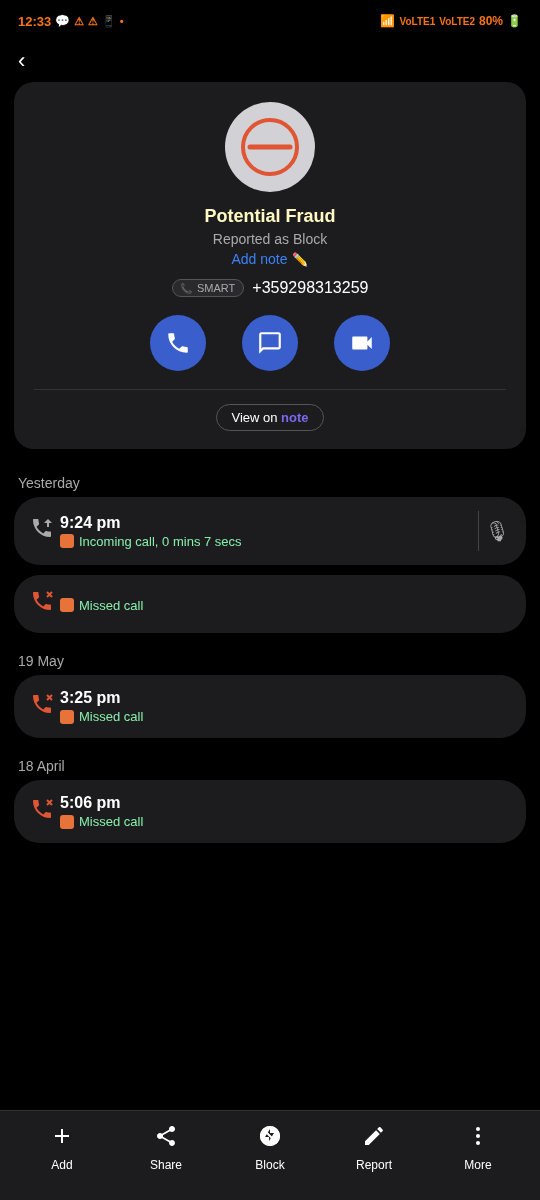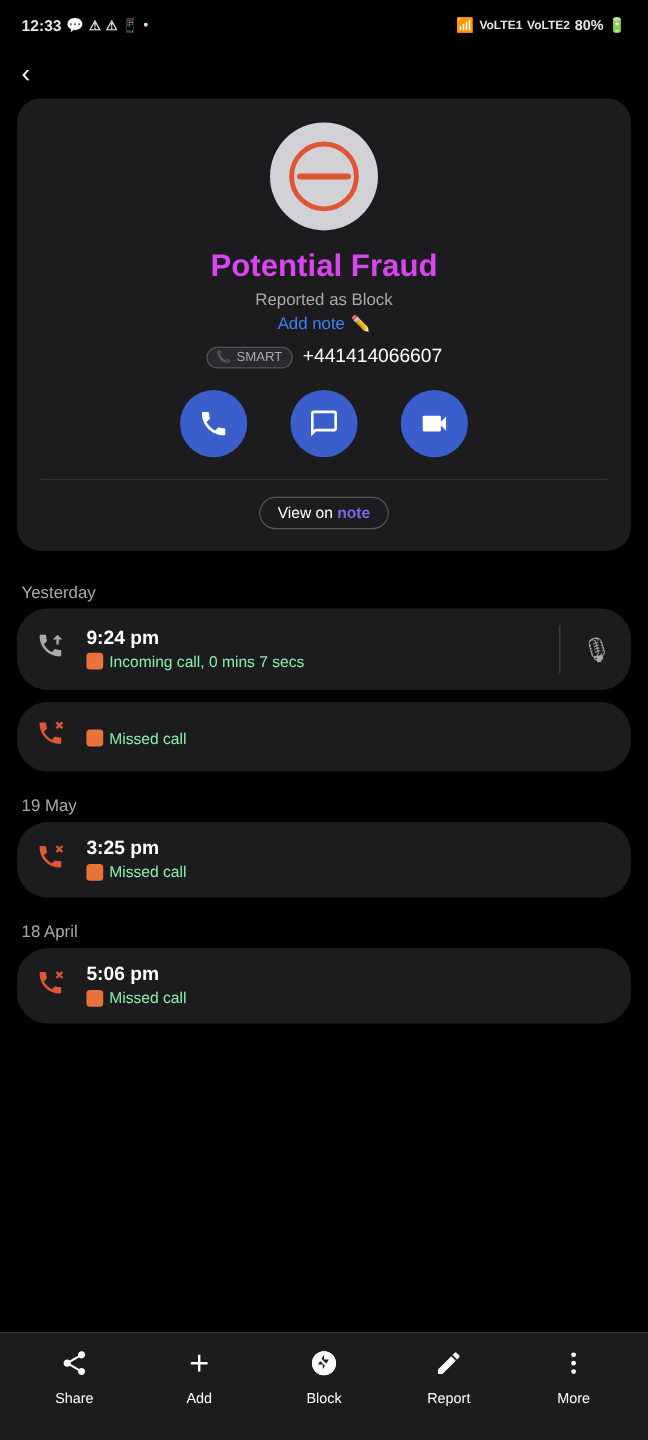--- a/index.html
+++ b/index.html
@@ -14,21 +14,21 @@
     }
 
     
     .status-bar {
       display: flex;
       justify-content: space-between;
       align-items: center;
       padding: 10px 18px 4px;
       font-size: 13px;
       font-weight: 600;
-      color: #e5e5e5;
+      color: #f97316;
       height: 36px;
     }
     .status-left { display: flex; align-items: center; gap: 4px; }
     .status-right { display: flex; align-items: center; gap: 4px; font-size: 12px; }
 
     
     .back-btn {
       padding: 12px 18px 8px;
       font-size: 22px;
       color: #fff;
@@ -55,23 +55,23 @@
       align-items: center;
       justify-content: center;
       margin-bottom: 14px;
     }
     .no-entry-icon {
       width: 60px;
       height: 60px;
     }
 
     .contact-name {
-      font-size: 26px;
+      font-size: 18px;
       font-weight: 700;
-      color: #d946ef;
+      color: #fef9c3;
       margin-bottom: 4px;
     }
     .contact-status {
       font-size: 14px;
       color: #aaa;
       margin-bottom: 4px;
     }
     .add-note {
       font-size: 14px;
       color: #3b82f6;
@@ -147,21 +147,21 @@
       padding: 10px 18px 6px;
     }
 
     .call-item {
       background: #1c1c1e;
       border-radius: 26px;
       margin: 0 14px 10px;
       padding: 14px 16px;
       display: flex;
       align-items: center;
-      gap: 14px;
+      gap: 2px;
     }
     .call-icon {
       font-size: 22px;
       color: #aaa;
       min-width: 28px;
     }
     .call-details { flex: 1; }
     .call-time {
       font-size: 16px;
       font-weight: 600;
@@ -265,21 +265,21 @@
     <div class="add-note">
       <span>Add note</span>
       <span class="pencil-icon">✏️</span>
     </div>
 
     <div class="phone-badge">
       <div class="smart-badge">
         <span style="font-size:10px;">📞</span>
         <span>SMART</span>
       </div>
-      <span class="phone-number">+441414066607</span>
+      <span class="phone-number">+359298313259</span>
     </div>
 
     <div class="action-buttons">
       <div class="action-btn">
         <svg viewBox="0 0 24 24">
           <path d="M6.6 10.8c1.4 2.8 3.8 5.1 6.6 6.6l2.2-2.2c.3-.3.7-.4 1-.2 1.1.4 2.3.6 3.6.6.6 0 1 .4 1 1V20c0 .6-.4 1-1 1-9.4 0-17-7.6-17-17 0-.6.4-1 1-1h3.5c.6 0 1 .4 1 1 0 1.3.2 2.5.6 3.6.1.3 0 .7-.2 1L6.6 10.8z"></path>
         </svg>
       </div>
       <div class="action-btn">
         <svg viewBox="0 0 24 24">
@@ -375,33 +375,33 @@
 
     <div style="height: 20px;"></div>
   </div>
 
 </div>
 
 <div class="bottom-nav">
   <div class="nav-item">
     <div class="nav-icon">
       <svg width="24" height="24" viewBox="0 0 24 24" fill="#fff">
-        <path d="M18 16.08c-.76 0-1.44.3-1.96.77L8.91 12.7c.05-.23.09-.46.09-.7s-.04-.47-.09-.7l7.05-4.11c.54.5 1.25.81 2.04.81 1.66 0 3-1.34 3-3s-1.34-3-3-3-3 1.34-3 3c0 .24.04.47.09.7L8.04 9.81C7.5 9.31 6.79 9 6 9c-1.66 0-3 1.34-3 3s1.34 3 3 3c.79 0 1.5-.31 2.04-.81l7.12 4.16c-.05.21-.08.43-.08.65 0 1.61 1.31 2.92 2.92 2.92s2.92-1.31 2.92-2.92c0-1.61-1.31-2.92-2.92-2.92z"></path>
-      </svg>
-    </div>
-    <span class="nav-label">Share</span>
+        <path d="M19 13h-6v6h-2v-6H5v-2h6V5h2v6h6v2z"></path>
+      </svg>
+    </div>
+    <span class="nav-label">Add</span>
   </div>
 
   <div class="nav-item">
     <div class="nav-icon">
       <svg width="24" height="24" viewBox="0 0 24 24" fill="#fff">
-        <path d="M19 13h-6v6h-2v-6H5v-2h6V5h2v6h6v2z"></path>
-      </svg>
-    </div>
-    <span class="nav-label">Add</span>
+        <path d="M18 16.08c-.76 0-1.44.3-1.96.77L8.91 12.7c.05-.23.09-.46.09-.7s-.04-.47-.09-.7l7.05-4.11c.54.5 1.25.81 2.04.81 1.66 0 3-1.34 3-3s-1.34-3-3-3-3 1.34-3 3c0 .24.04.47.09.7L8.04 9.81C7.5 9.31 6.79 9 6 9c-1.66 0-3 1.34-3 3s1.34 3 3 3c.79 0 1.5-.31 2.04-.81l7.12 4.16c-.05.21-.08.43-.08.65 0 1.61 1.31 2.92 2.92 2.92s2.92-1.31 2.92-2.92c0-1.61-1.31-2.92-2.92-2.92z"></path>
+      </svg>
+    </div>
+    <span class="nav-label">Share</span>
   </div>
 
   <div class="nav-item">
     <div class="nav-icon">
       <svg width="24" height="24" viewBox="0 0 24 24" fill="#fff">
         <path d="M12 2C6.48 2 2 6.48 2 12s4.48 10 10 10 10-4.48 10-10S17.52 2 12 2zm-1 15v-4H7l5-8v4h4l-5 8z"></path>
         <circle cx="12" cy="12" r="9" fill="none" stroke="#fff" stroke-width="2"></circle>
         <line x1="4.93" y1="4.93" x2="19.07" y2="19.07" stroke="#fff" stroke-width="2"></line>
       </svg>
     </div>

